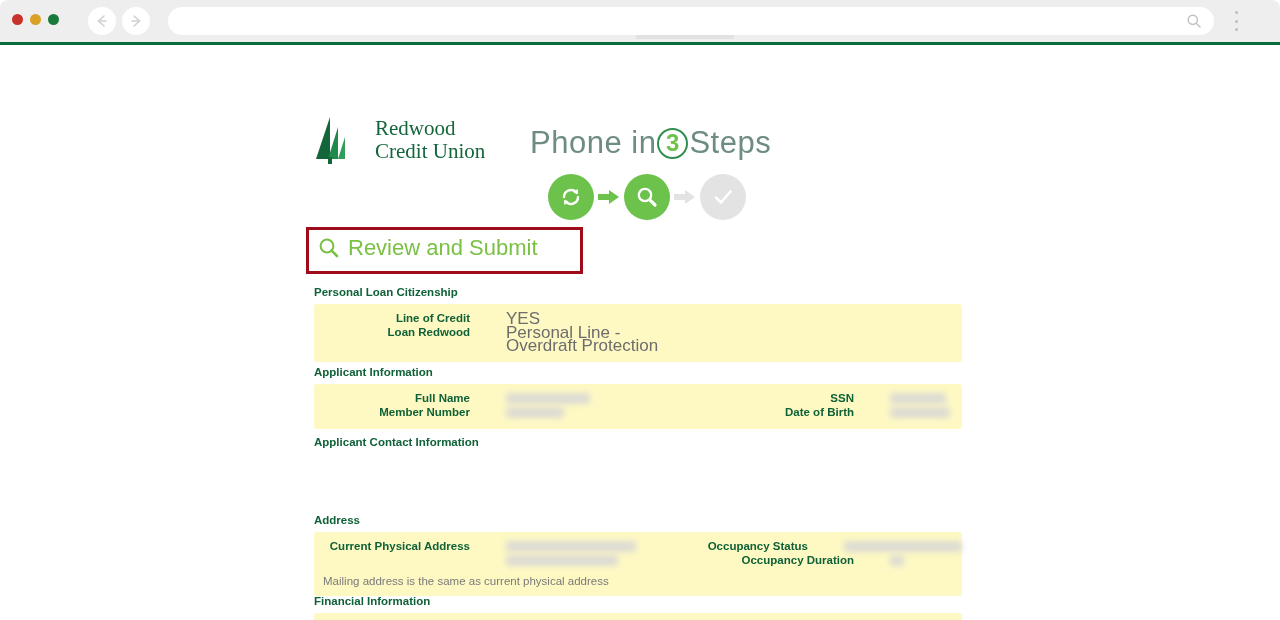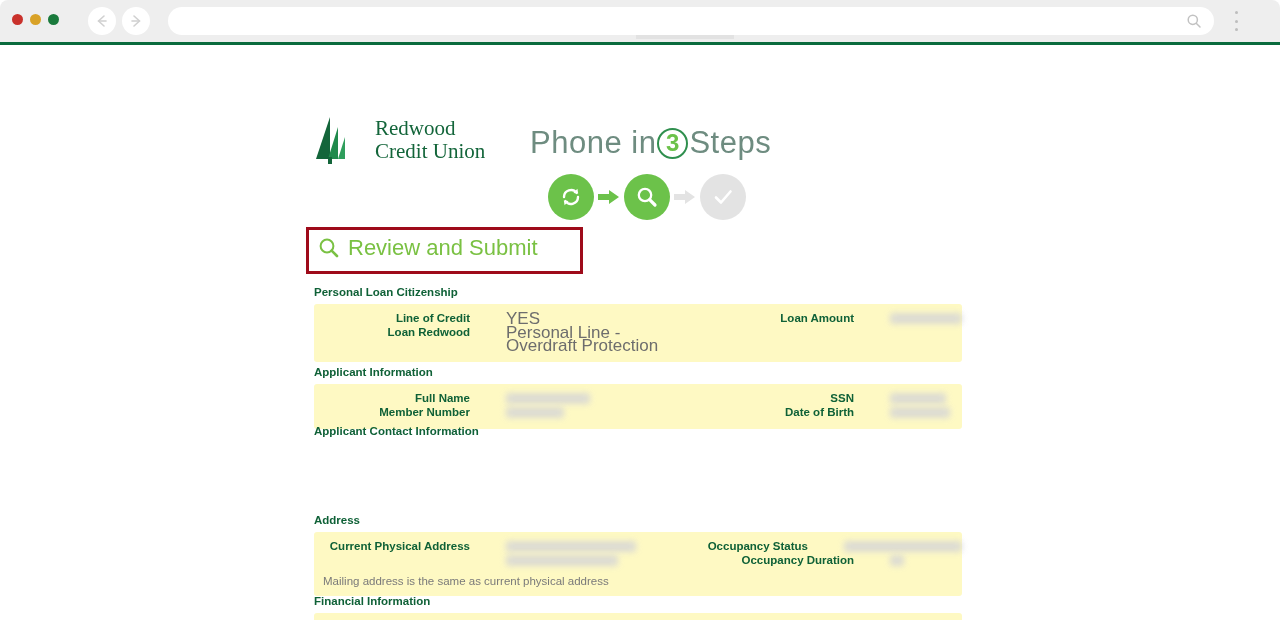--- a/index.html
+++ b/index.html
@@ -276,26 +276,20 @@
             <div class="col col-left">
               <div class="field">
                 <div class="f-label">Line of Credit</div>
                 <div class="f-value">YES</div>
               </div>
               <div class="field">
                 <div class="f-label">Loan Redwood</div>
                 <div class="f-value">Personal Line - Overdraft Protection</div>
               </div>
             </div>
-            <div class="col col-right">
-              <div class="field">
-                <div class="f-label">Loan Amount</div>
-                <div class="f-value redacted" style="width: 72px; flex: 0 0 auto;"></div>
-              </div>
-            </div>
           </div>
         </div>
       </div>
       <div class="section" style="top: 321px;">
         <div class="section-title">Applicant Information</div>
         <div class="panel">
           <div class="cols">
             <div class="col col-left">
               <div class="field">
                 <div class="f-label">Full Name</div>
@@ -312,21 +306,21 @@
                 <div class="f-value redacted" style="width: 56px; flex: 0 0 auto;"></div>
               </div>
               <div class="field">
                 <div class="f-label">Date of Birth</div>
                 <div class="f-value redacted" style="width: 60px; flex: 0 0 auto;"></div>
               </div>
             </div>
           </div>
         </div>
       </div>
-      <div class="section" style="top: 380px;">
+      <div class="section" style="top: 391px;">
         <div class="section-title">Applicant Contact Information</div>
       </div>
       <div class="section" style="top: 469px;">
         <div class="section-title">Address</div>
         <div class="panel">
           <div class="cols">
             <div class="col col-left">
               <div class="field">
                 <div class="f-label">Current Physical Address</div>
                 <div class="f-value redacted" style="width: 130px; flex: 0 0 auto;"></div>

